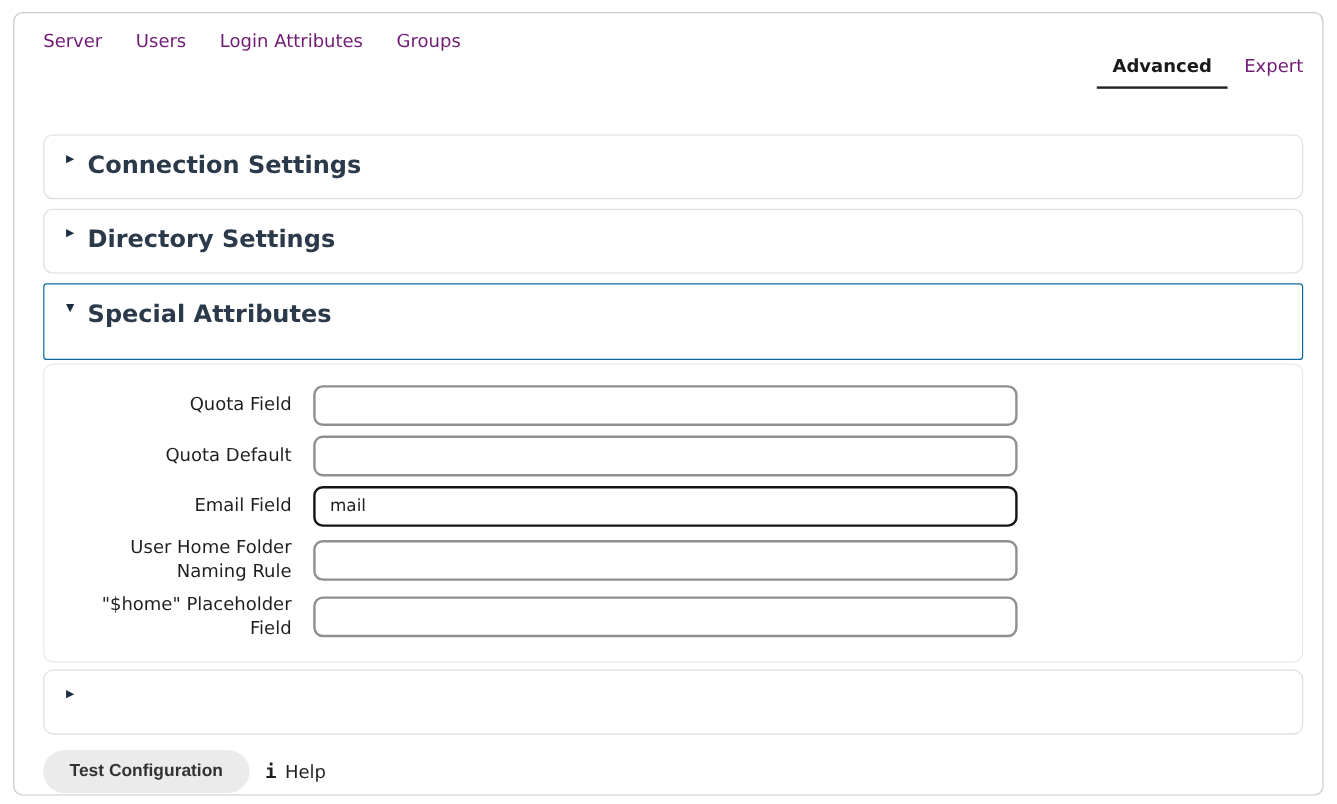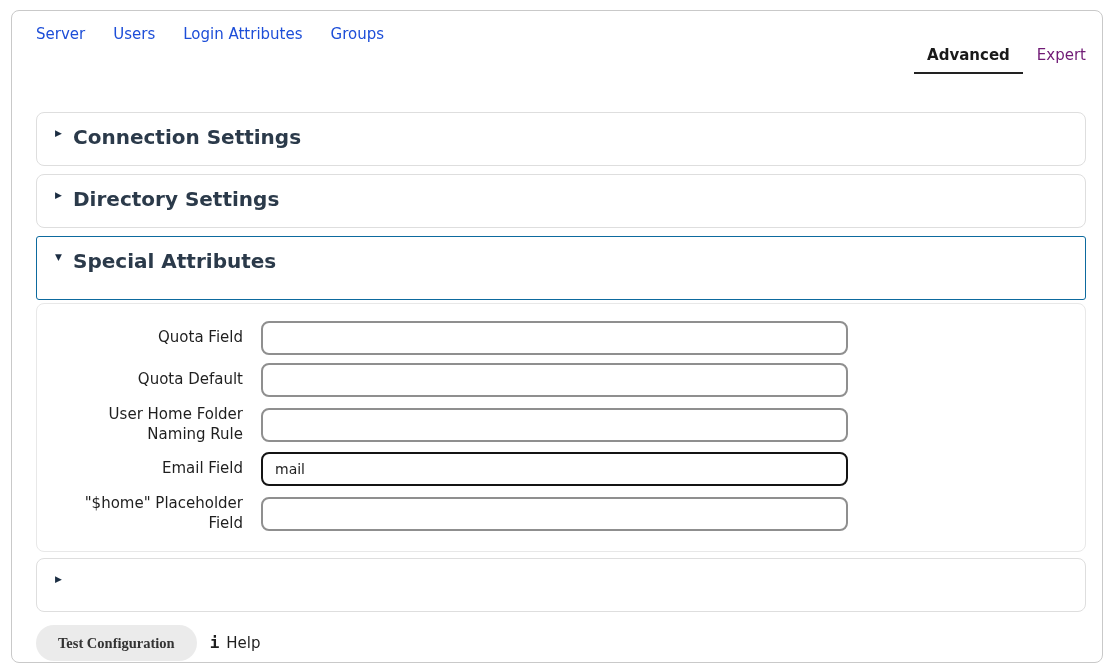--- a/index.html
+++ b/index.html
@@ -14,21 +14,21 @@
   .card {
     margin: 10px 11px 0 11px;
     height: 653px;
     border: 1px solid #c9c9c9;
     border-radius: 8px;
     padding: 13px 16px 20px 24px;
     background: #fff;
   }
   
   .tabs-row { display: flex; justify-content: space-between; align-items: flex-start; }
-  .nav-tabs { display: flex; gap: 28px; font-size: 15px; color: #1d4ed8; padding-top: 1px; }
+  .nav-tabs { display: flex; gap: 28px; font-size: 15px; color: #701a75; padding-top: 1px; }
   .nav-tab { cursor: pointer; white-space: nowrap; }
   .mode-tabs { display: flex; align-items: flex-start; font-size: 15px; margin-top: 22px; }
   .mode-tab { cursor: pointer; color: #701a75; }
   .mode-tab.active {
     font-weight: bold; color: #1a1a1a;
     padding: 0 13px 8px 13px;
     border-bottom: 2px solid #222;
     margin-right: 14px;
   }
   
@@ -80,21 +80,21 @@
   .form-row input.focused { border-color: #141414; }
   
   .footer { display: flex; align-items: center; margin-top: 13px; gap: 13px; }
   .test-btn {
     background: #ebebeb;
     border: none;
     border-radius: 18px;
     height: 36px;
     padding: 0 22px;
     font-size: 14.5px; font-weight: bold; color: #333;
-    font-family: Liberation Serif, serif;
+    font-family: Liberation Sans, sans-serif;
     cursor: pointer;
   }
   .help { display: flex; align-items: center; gap: 7px; font-size: 15px; color: #1f1f1f; cursor: pointer; }
   .info-icon {
     font-family: "DejaVu Sans Mono", "Liberation Mono", monospace;
     font-weight: bold; font-size: 16px; line-height: 1;
   }
 </style>
 </head>
 <body>
@@ -134,26 +134,26 @@
     <div class="panel">
       <div class="form-row">
         <label>Quota Field</label>
         <input type="text" value="" style="">
       </div>
       <div class="form-row">
         <label>Quota Default</label>
         <input type="text" value="" style="">
       </div>
       <div class="form-row">
+        <label>Email Field</label>
+        <input type="text" class="focused" value="mail" style="">
+      </div>
+      <div class="form-row">
         <label>User Home Folder Naming Rule</label>
         <input type="text" value="" style="">
-      </div>
-      <div class="form-row">
-        <label>Email Field</label>
-        <input type="text" class="focused" value="mail" style="">
       </div>
       <div class="form-row">
         <label>"$home" Placeholder Field</label>
         <input type="text" value="" style="">
       </div>
     </div>
 
     <div class="section">
       <span class="caret">▶</span>
     </div>

